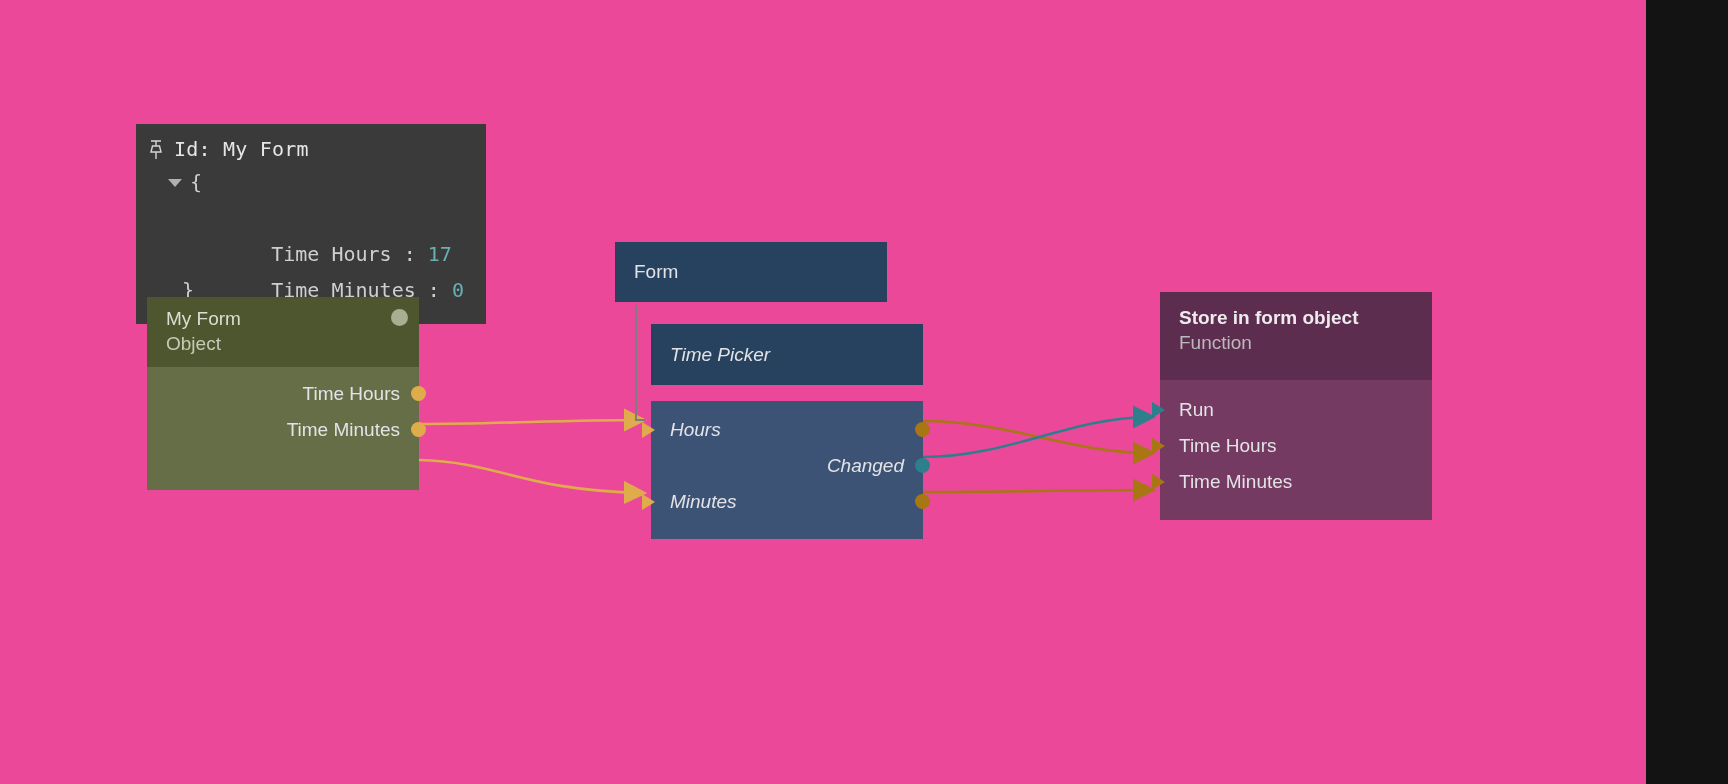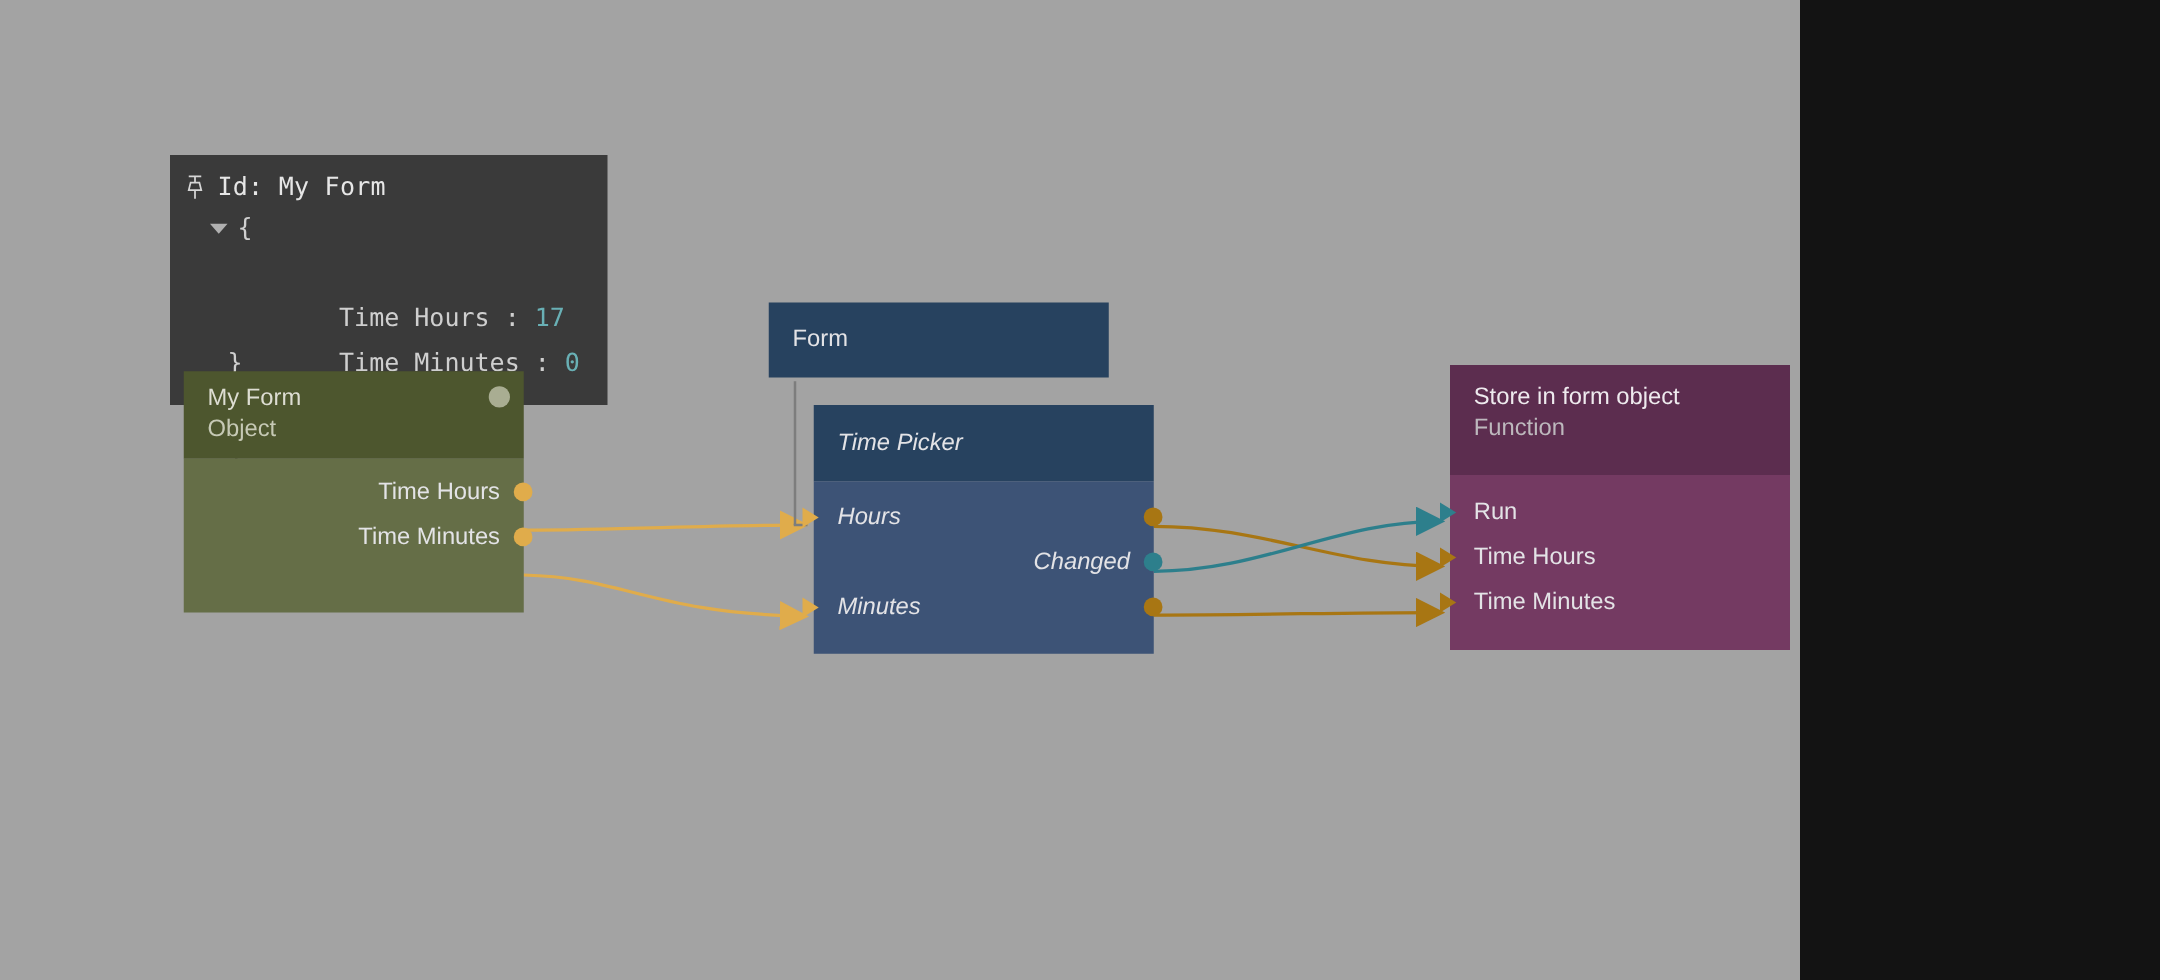--- a/index.html
+++ b/index.html
@@ -5,23 +5,23 @@
   * { box-sizing: border-box; }
   html, body {
     margin: 0; padding: 0;
     width: 1728px; height: 784px;
     background: #131313;
     overflow: hidden;
     font-family: "Liberation Sans", sans-serif;
   }
   #canvas {
     position: relative;
-    width: 1440px;
+    width: 1646px;
     height: 784px;
-    background: #a3a3a3;
+    background: #ec4899;
     padding-left: 48px;
   }
   svg.edges {
     position: absolute;
     left: 0; top: 0;
     width: 1728px; height: 784px;
     pointer-events: none;
   }
 
   
@@ -61,21 +61,21 @@
     position: absolute;
     left: 52px; top: 176px;
     width: 2px; height: 106px;
     background: #6a6a6a;
   }
 
   
   .node { position: absolute; }
   .node-header { padding: 10px 0 10px 19px; position: relative; }
   .node-title { font-size: 19px; line-height: 24px; color: #e3e3e6; }
-  .node-title.bold { font-weight: normal; color: #eeeaee; }
+  .node-title.bold { font-weight: bold; color: #eeeaee; }
   .node-sub { font-size: 19px; line-height: 26px; color: #bdb8bd; }
   .node-body { position: relative; }
   .port-row {
     position: relative;
     height: 36px;
     display: flex;
     align-items: center;
     font-size: 19px;
     color: #e3e3e6;
     white-space: nowrap;
@@ -109,21 +109,21 @@
 
   
   #node-group { left: 615px; top: 242px; width: 272px; height: 60px; background: #27425f; }
   #node-group .node-header { height: 60px; display: flex; align-items: center; padding: 0 0 0 19px; }
   .group-stem { position: absolute; left: 635px; top: 305px; width: 2px; height: 115px; background: #7d7d7d; }
   .group-stem-tip { position: absolute; left: 635px; top: 419px; width: 11px; height: 2px; background: #7d7d7d; }
 
   
   #node-timepicker { left: 651px; top: 324px; width: 272px; font-style: italic; }
   #node-timepicker .node-header { background: #27425f; height: 61px; display:flex; align-items:center; padding: 0 0 0 19px;}
-  #node-timepicker .node-body { background: #3d5376; height: 138px; padding-top: 11px; }
+  #node-timepicker .node-body { background: #3d5376; height: 138px; padding-top: 11px; margin-top: 16px; }
   #node-timepicker .arrow-in { left: -9px; border-left: 13px solid #e0ac4b; }
   #node-timepicker .dot { right: -7px; }
 
   
   #node-store { left: 1160px; top: 292px; width: 272px; }
   #node-store .node-header { background: #5c2d4f; height: 88px; padding-top: 14px; }
   #node-store .node-body { background: #743a62; height: 140px; padding-top: 12px; }
   #node-store .arrow-in { left: -8px; }
   #node-store .port-row { height: 36px; }
 </style>

